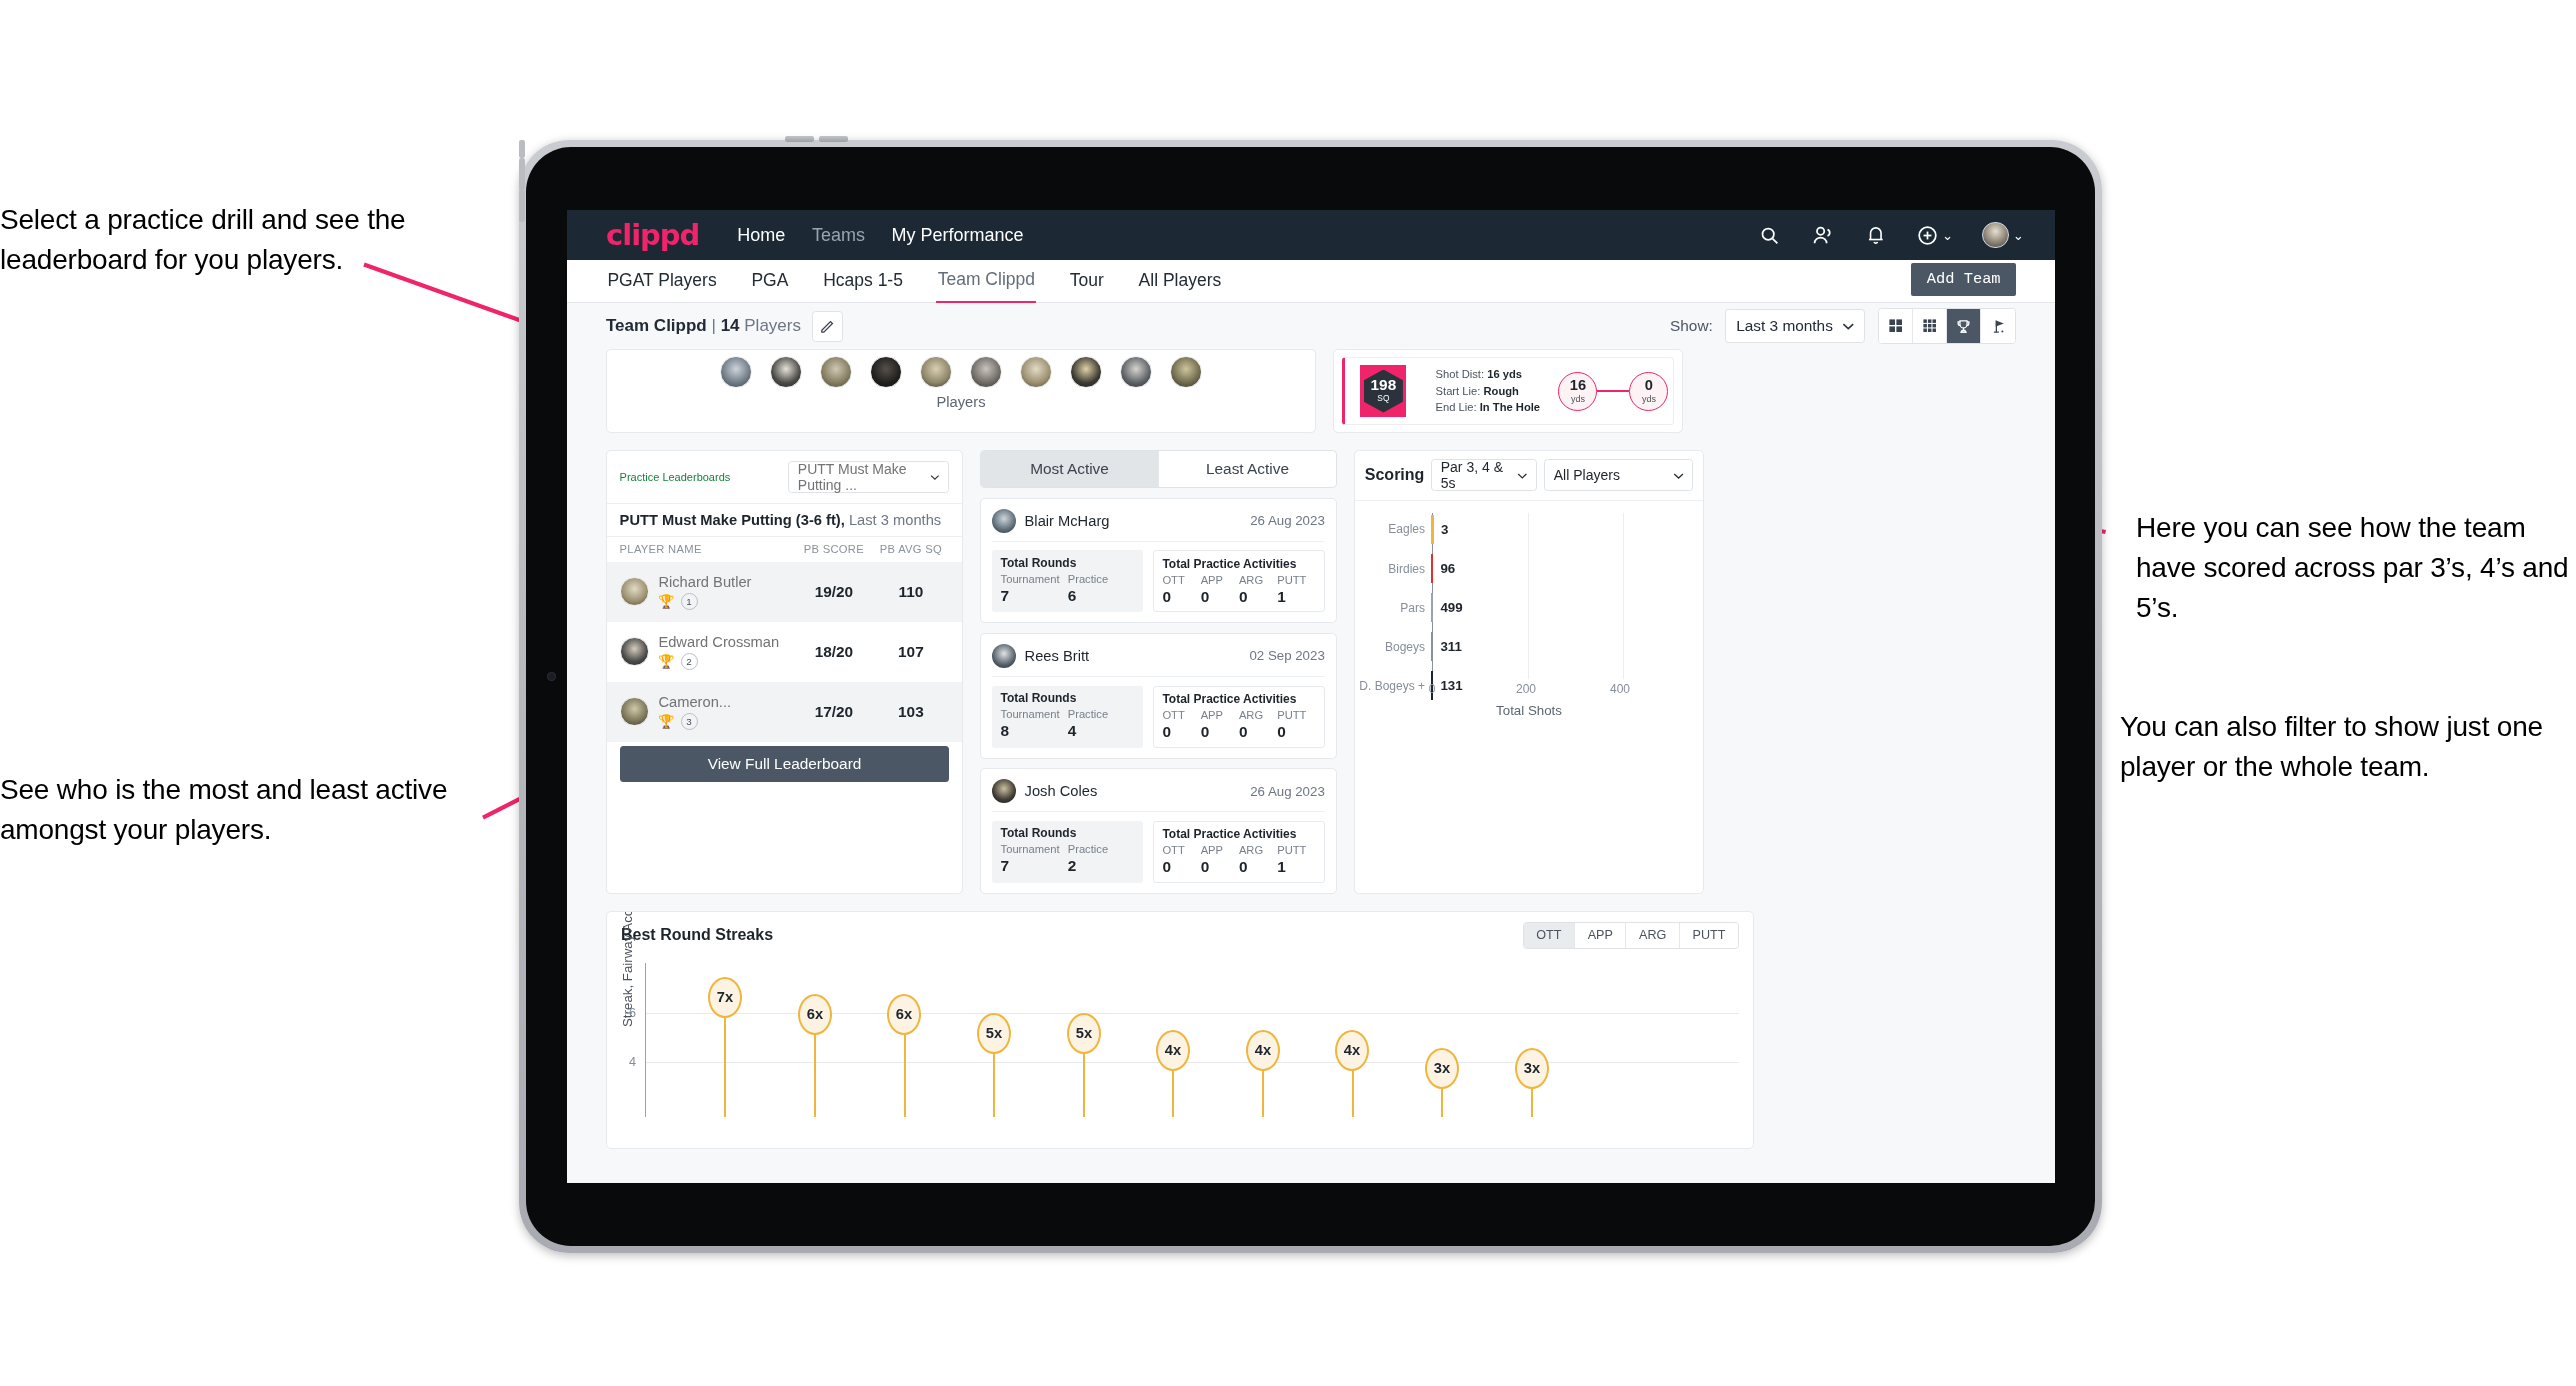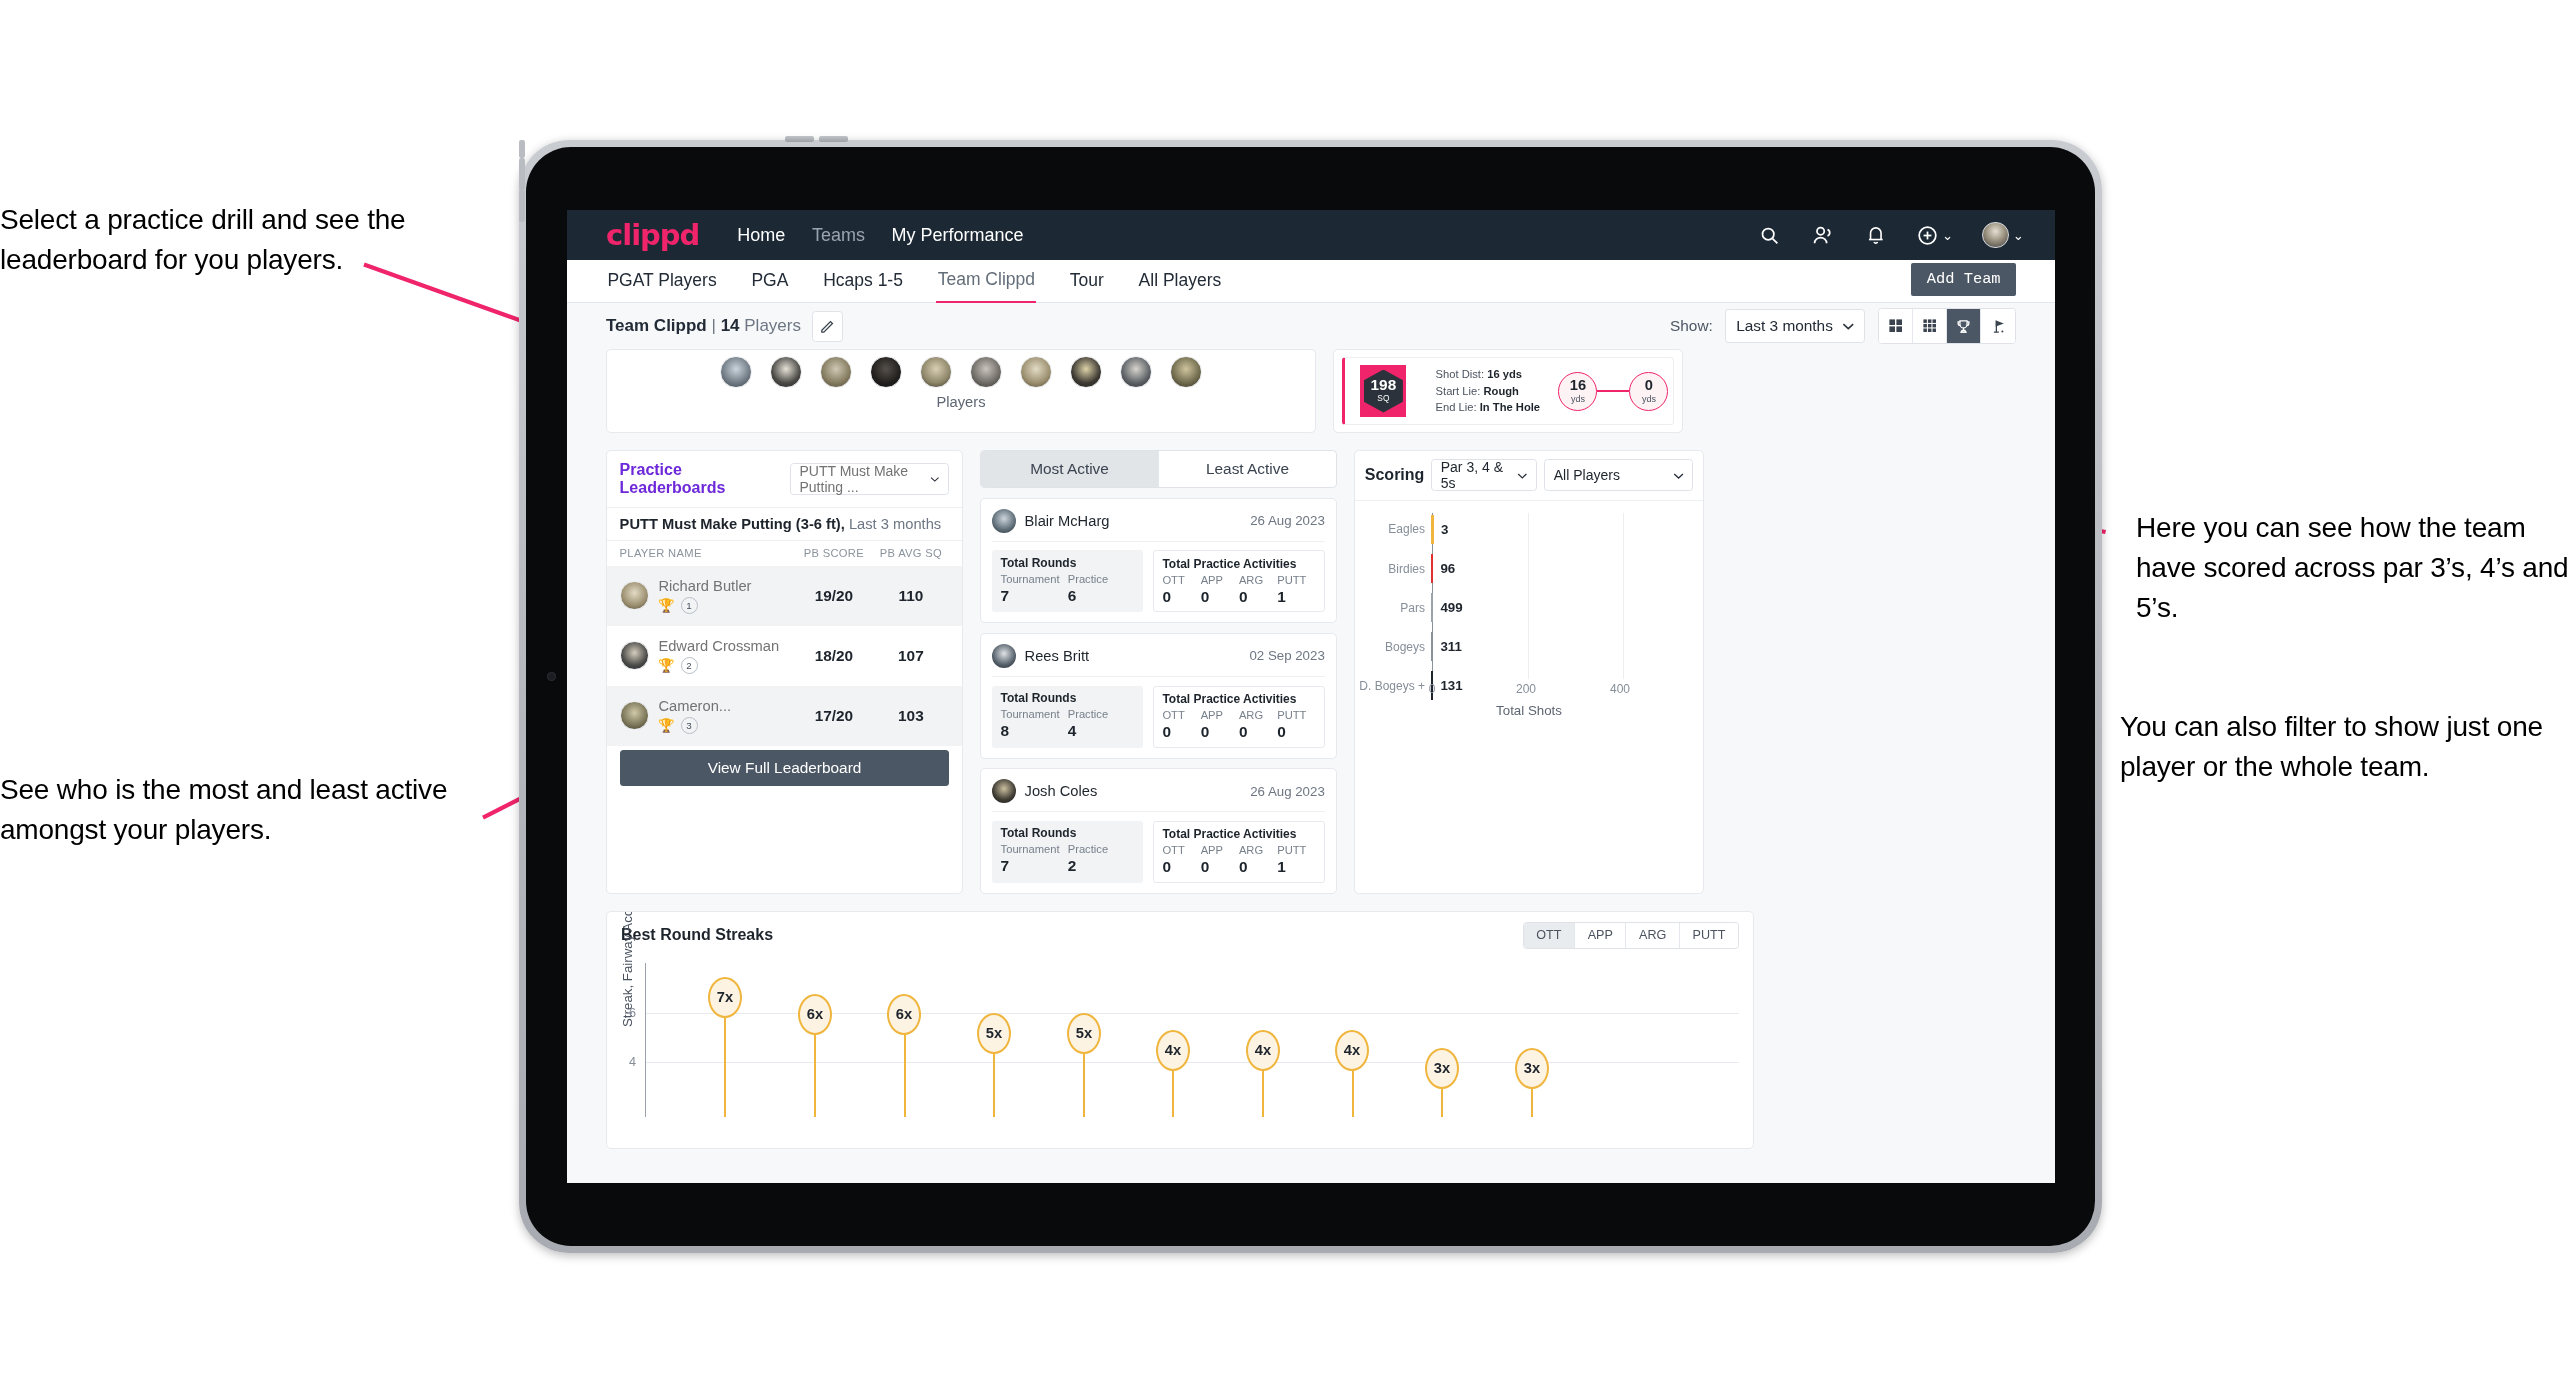--- a/index.html
+++ b/index.html
@@ -117,21 +117,21 @@
               display:flex; flex-direction:column; align-items:center; justify-content:center; }
   .ydcircle .v { font-size:14.7px; font-weight:700; color:#1d242c; line-height:1; }
   .ydcircle .u { font-size:9px; color:#4a535f; margin-top:1.4px; }
   #ydline { width:32px; height:2.1px; background:#f0246a; }
 
   #row-mid { display:flex; gap:17px; margin-bottom:17px; }
 
   
   #lb-card { width:357px; }
   #lb-head { display:flex; align-items:center; padding:9.8px 12.6px 9.8px 12.6px; }
-  #lb-title { font-size:16px; font-weight:700; color:#6d28d9; }
+  #lb-title { font-size:11px; font-weight:400; color:#15803d; }
   #lb-select { margin-left:auto; width:161px; height:32px; border:0.7px solid #dfe3e8; border-radius:3.5px;
                display:flex; align-items:center; padding:0 8.4px; font-size:14px; color:#737373; cursor:pointer;}
   #lb-select .chev { margin-left:auto; }
   #lb-sub { padding:8.4px 12.6px; font-size:14.7px; color:#6d7683; border-top:0.7px solid #edf0f2; }
   #lb-sub b { color:#1d242c; font-weight:700; }
   #lb-colhead { display:flex; padding:5.6px 12.6px 7px; font-size:11.2px; color:#8a929c; letter-spacing:0.3px;
                 border-top:0.7px solid #edf0f2; }
   .c-name { flex:1; } .c-score { width:77px; text-align:center; } .c-avg { width:77px; text-align:center; }
   .lbrow { display:flex; align-items:center; padding:9.8px 12.6px; min-height:60px; }
   .lbrow.shaded { background:#f1f3f5; }

